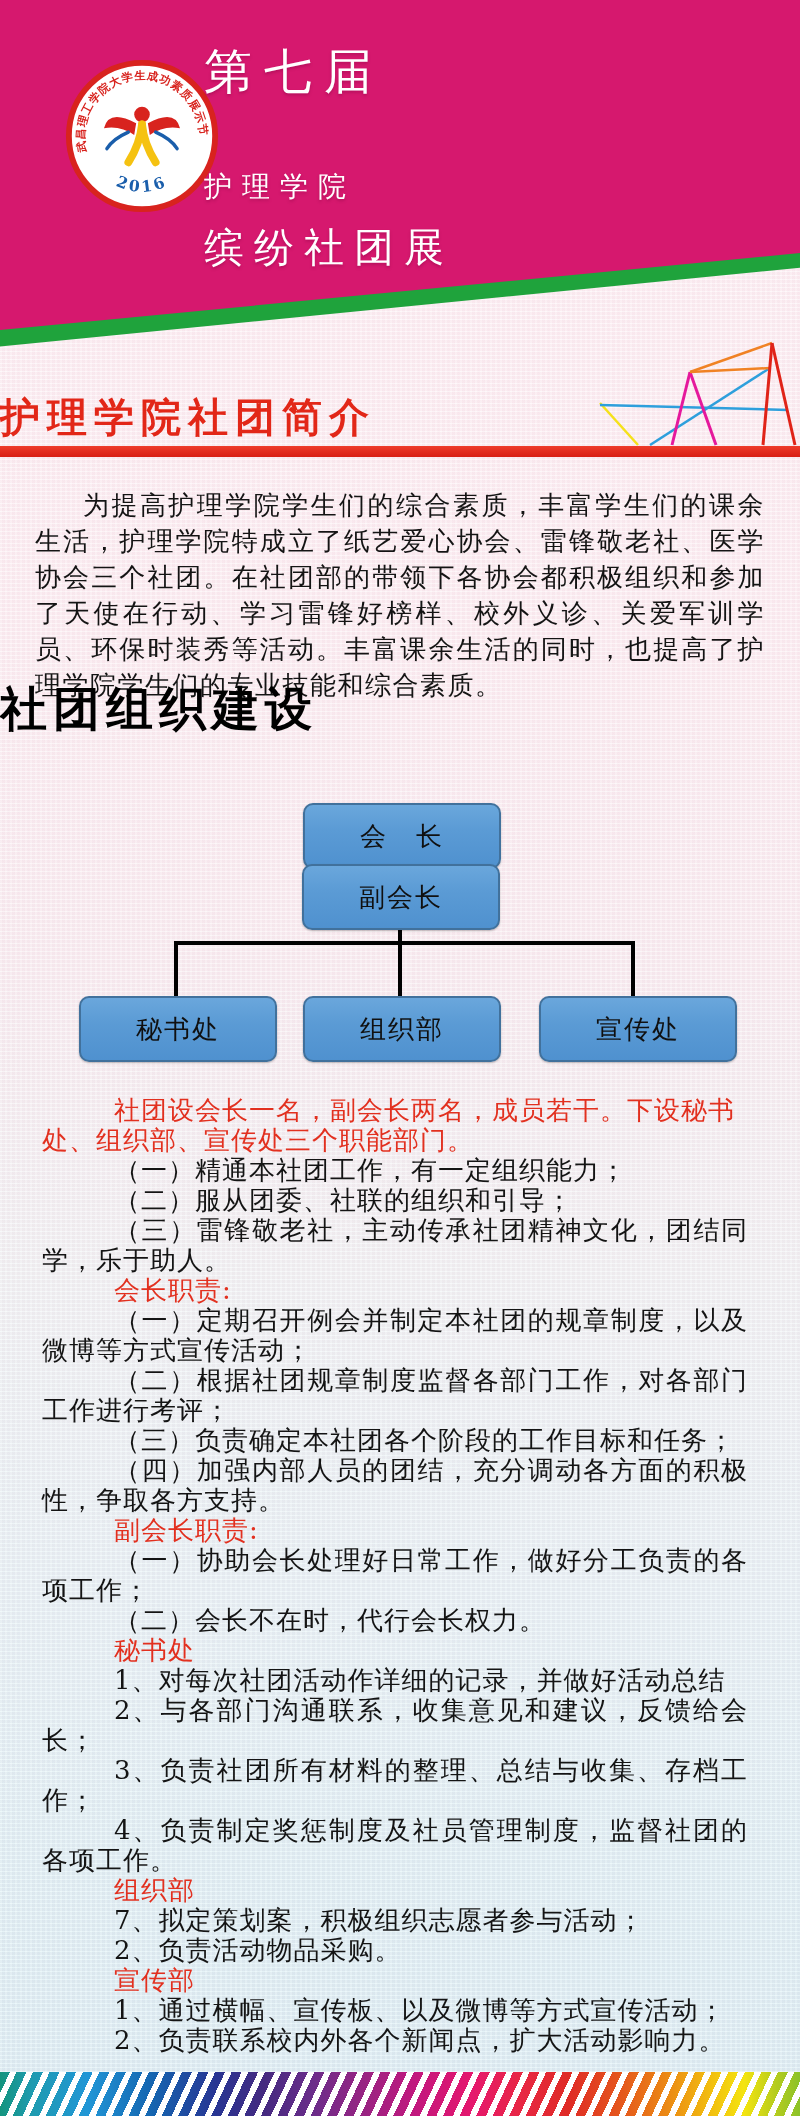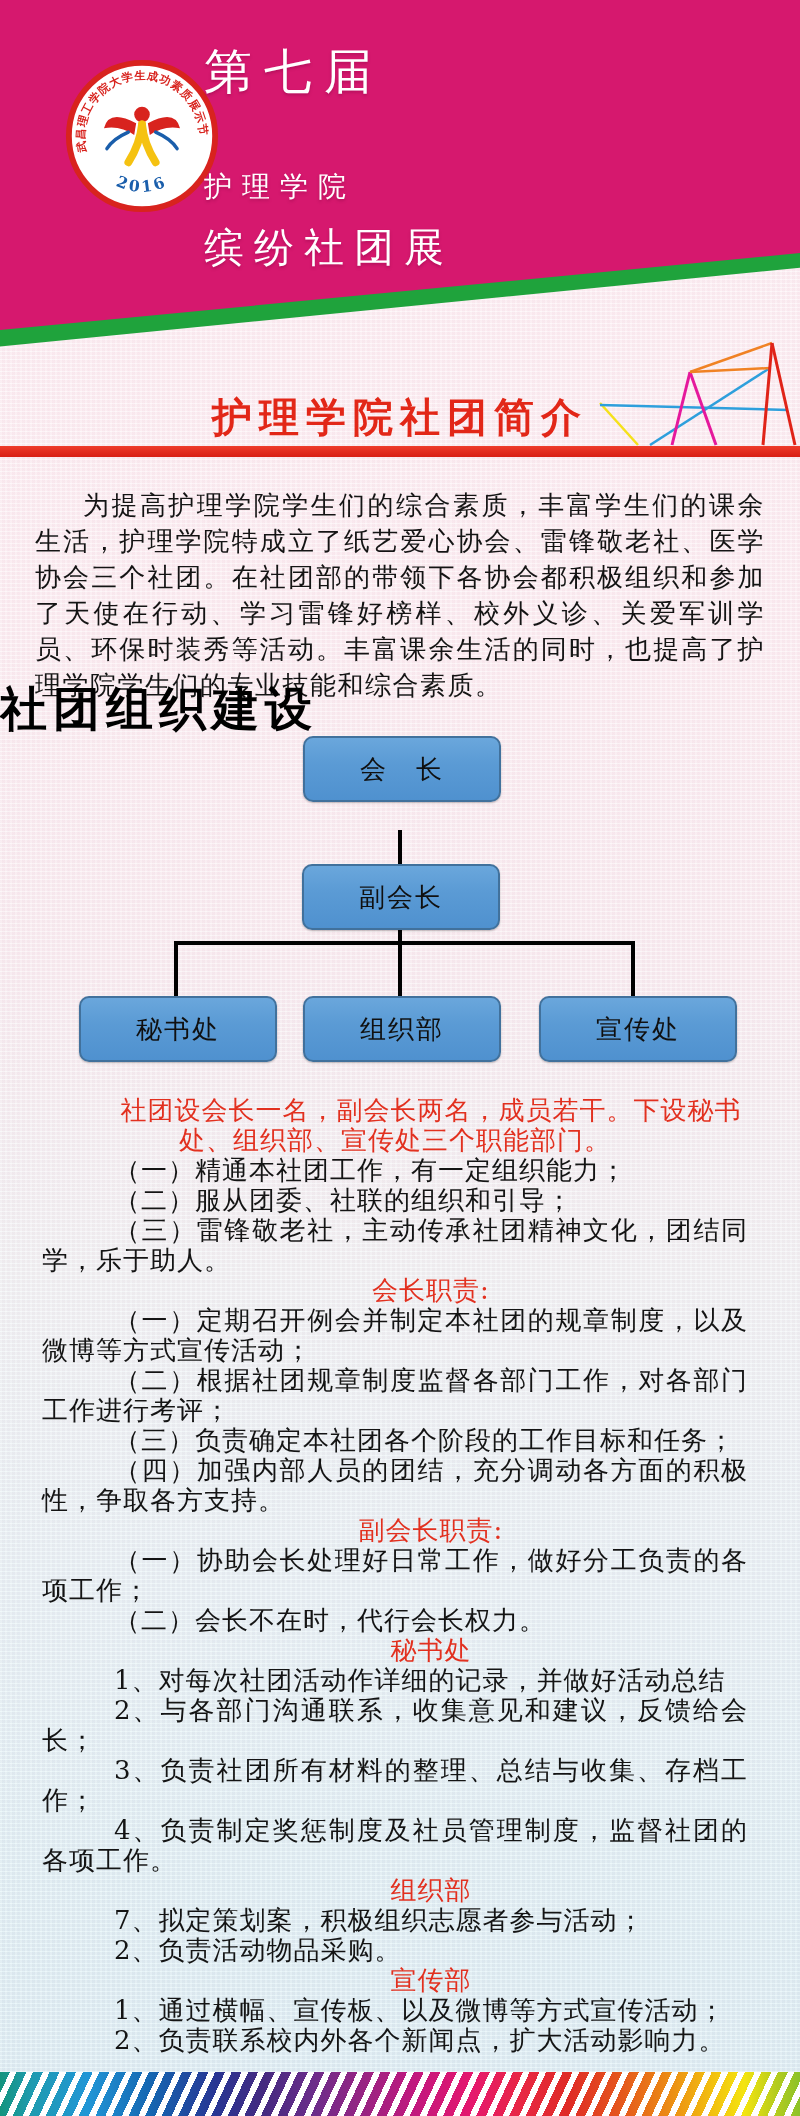--- a/index.html
+++ b/index.html
@@ -41,54 +41,54 @@
     background-color:#d6186e;
     clip-path:polygon(0 0,100% 0,100% 72.3%,0 94.3%);}
   .hdr-title{position:absolute;color:#fff;font-weight:normal;
     text-shadow:0 2px 3px rgba(120,0,60,.35);white-space:nowrap;}
   .t-edition{left:204px;top:40px;font-size:48px;letter-spacing:12px;}
   .t-festival{left:204px;top:102px;font-size:44px;letter-spacing:5px;}
   .t-college{left:204px;top:168px;font-size:28px;letter-spacing:10px;}
   .t-event{left:204px;top:220px;font-size:40px;letter-spacing:10px;}
   .badge{position:absolute;left:64px;top:58px;width:156px;height:156px;}
   
-  .intro-title{position:absolute;left:0;top:390px;width:800px;text-align:center;
+  .intro-title{position:absolute;left:0;top:390px;width:800px;
     color:#e22718;font-size:40px;font-weight:bold;letter-spacing:7px;}
   .red-bar{position:absolute;left:0;top:446px;width:800px;height:11px;
     background:linear-gradient(180deg,#ee3b2a,#d81f15);}
   .deco{position:absolute;left:598px;top:293px;width:202px;height:153px;}
   .intro-par{position:absolute;left:35px;top:487px;width:730px;
     font-size:26px;line-height:36px;letter-spacing:1.5px;color:#141414;
     text-indent:48px;text-align:justify;}
   
   .org-title{position:absolute;left:0;top:678px;width:800px;text-align:left;
     font-size:47px;font-weight:bold;letter-spacing:6px;color:#000;}
   .org{position:absolute;left:0;top:0;width:800px;height:1100px;}
   .obox{position:absolute;background:linear-gradient(180deg,#6aa7dc,#5b9bd5 40%,#4f91cf);
     border:2px solid #41719c;border-radius:10px;
     display:flex;align-items:center;justify-content:center;
     font-size:26px;color:#101010;letter-spacing:2px;
     box-shadow:0 1px 2px rgba(0,0,0,.25);}
-  .b-pres{left:303px;top:736px;width:194px;height:62px;}
+  .b-pres{left:303px;top:803px;width:194px;height:62px;}
   .b-vice{left:302px;top:864px;width:194px;height:62px;}
   .b-d1{left:79px;top:996px;width:194px;height:62px;}
   .b-d2{left:303px;top:996px;width:194px;height:62px;}
   .b-d3{left:539px;top:996px;width:194px;height:62px;}
   .conn{position:absolute;background:#000;}
   .c-v1{left:398px;top:830px;width:4px;height:36px;}
   .c-v2{left:398px;top:926px;width:4px;height:17px;}
   .c-h{left:176px;top:941px;width:459px;height:4px;}
   .c-d1{left:174px;top:941px;width:4px;height:57px;}
   .c-d2{left:398px;top:941px;width:4px;height:57px;}
   .c-d3{left:631px;top:941px;width:4px;height:57px;}
   
   .sections{position:absolute;left:42px;top:1095px;width:706px;
     font-size:26px;line-height:30px;letter-spacing:1px;color:#141414;}
   .sections p{margin:0;text-indent:72px;text-align:justify;}
-  .sections p.red{color:#e2301f;text-align:center;}
+  .sections p.red{color:#e2301f;text-align:left;}
   
   .stripes{position:absolute;left:0;top:2072px;width:800px;height:44px;
     background:
       repeating-linear-gradient(115deg, rgba(255,255,255,0) 0 9px, #ffffff 9px 15px),
       linear-gradient(90deg,#14947e 0%,#1f9bb0 4%,#2196d6 11%,#1565b0 19%,#283593 27%,#452a80 33%,#6a2d8a 39%,#9c2382 46%,#c2187e 52%,#e5186e 59%,#e82745 65%,#df2b26 71%,#e55a1c 78%,#ec8f14 84%,#f2c00f 89%,#f4e410 93%,#b5cc1e 97%,#8bc22a 100%);}
 </style>
 </head>
 <body>
 
 <div class="poster">

